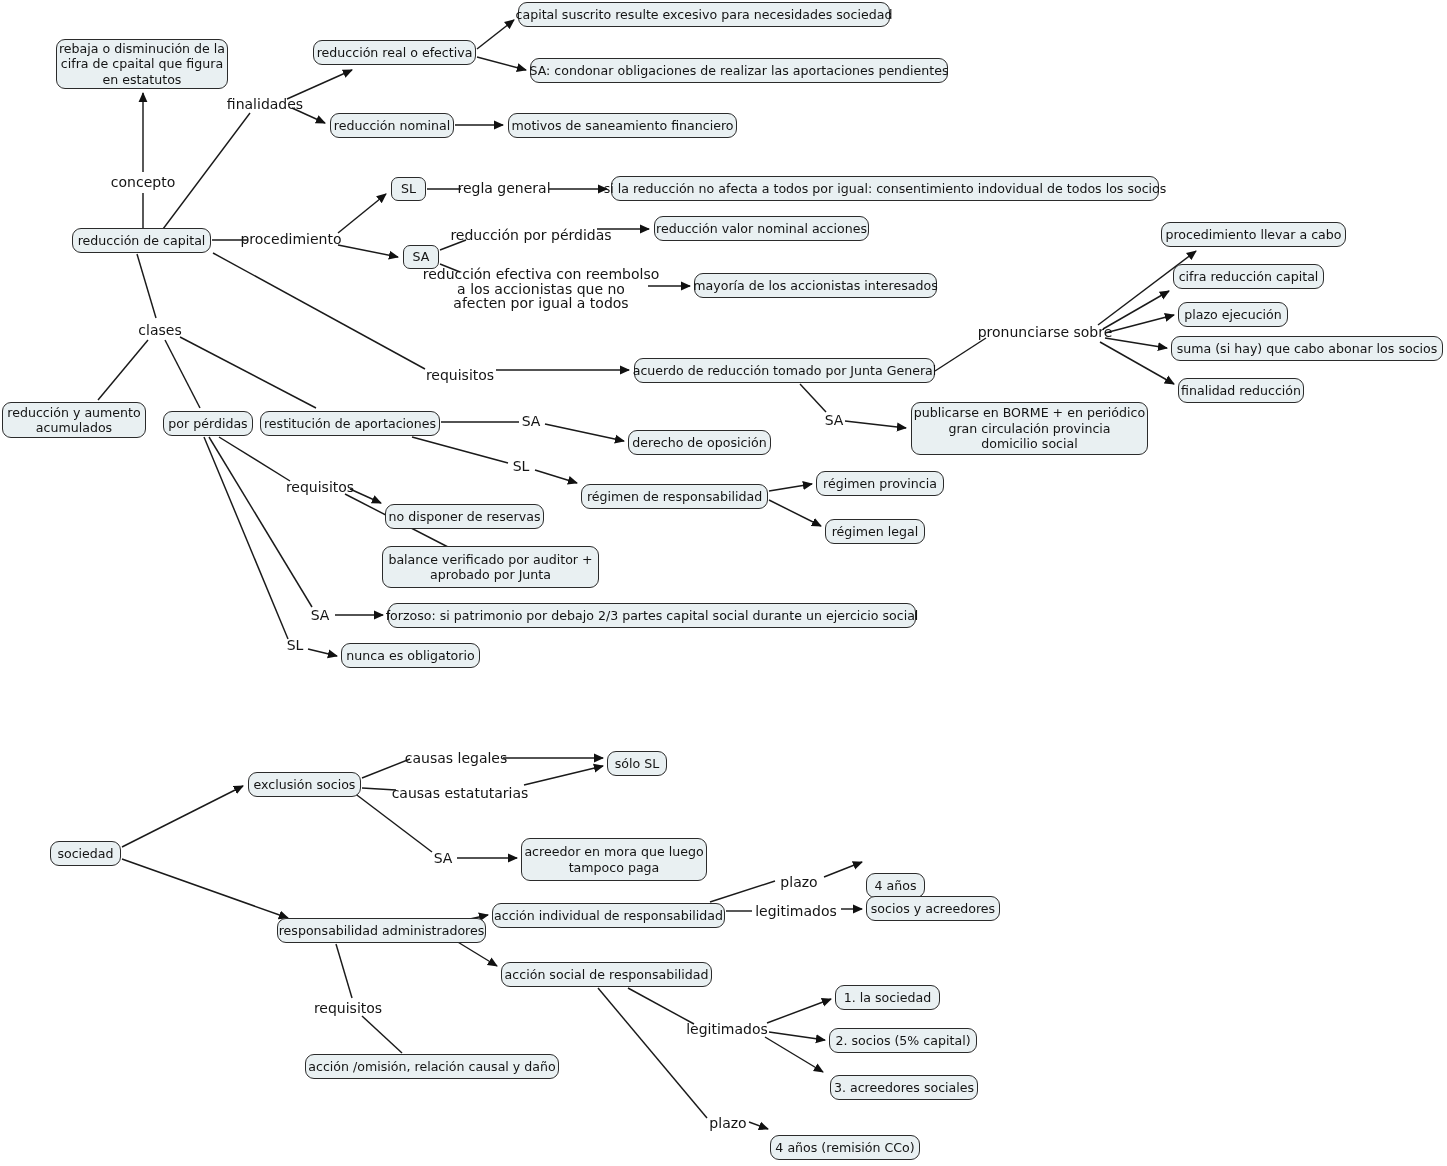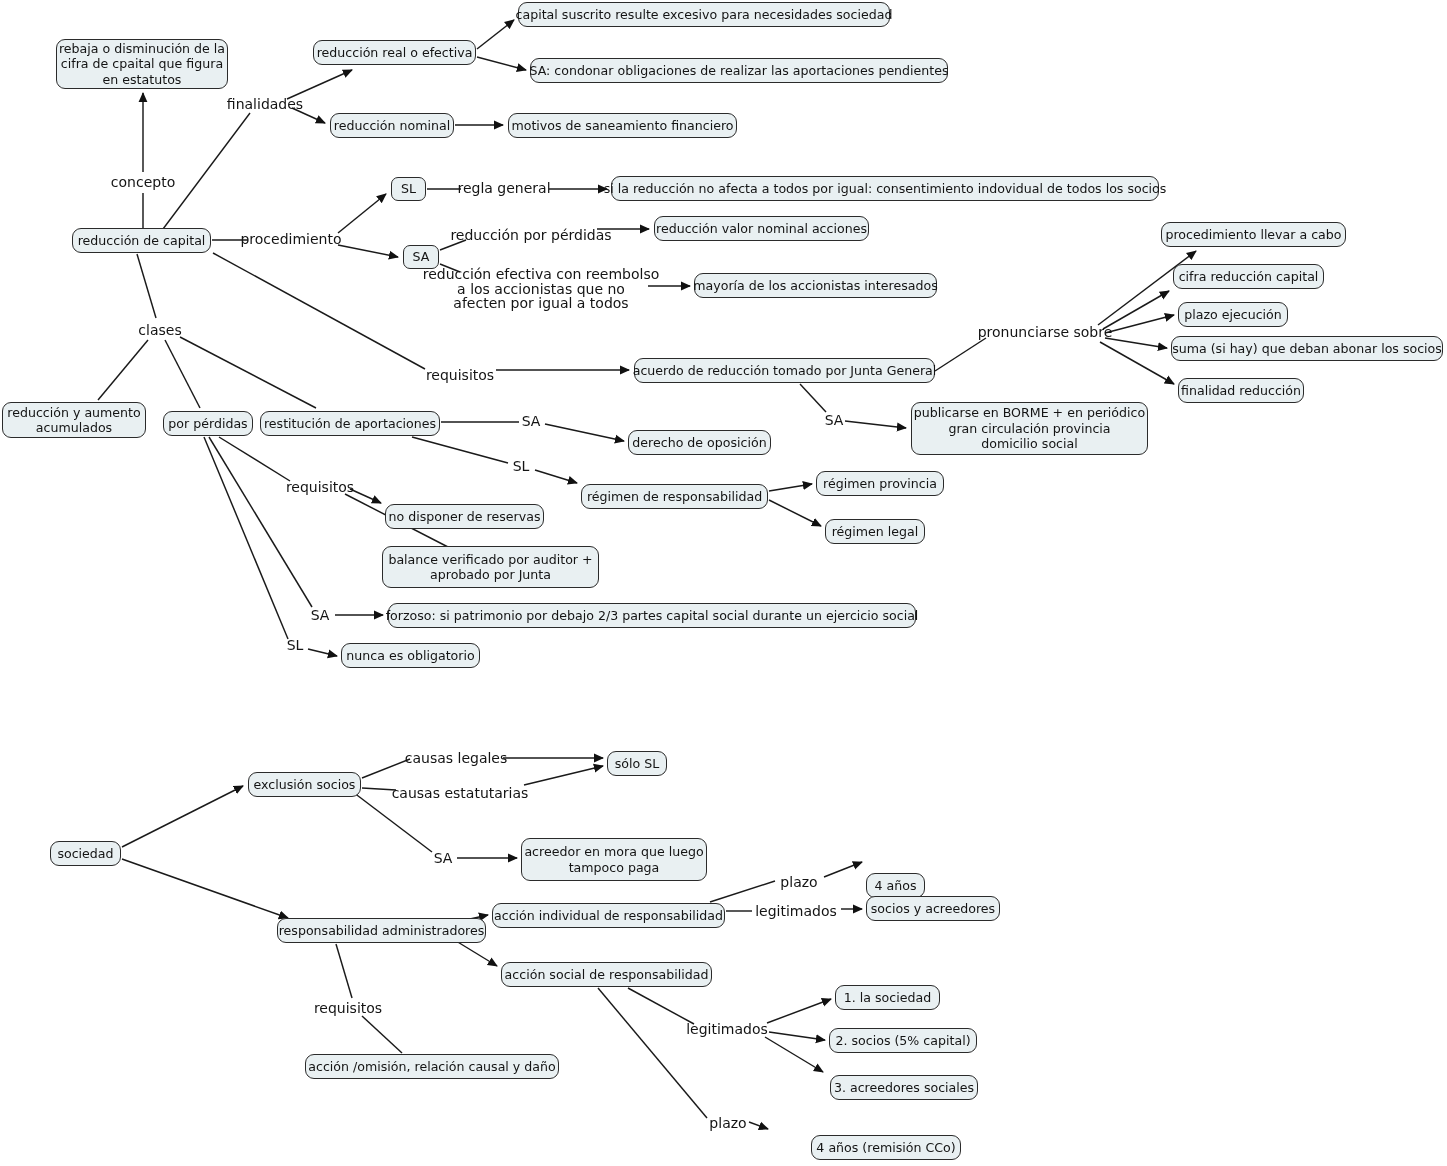--- a/index.html
+++ b/index.html
@@ -177,21 +177,21 @@
   <div class="node" style="left:508px;top:113px;width:229px;height:25px;">motivos de saneamiento financiero</div>
   <div class="node small" style="left:391px;top:177px;width:35px;height:24px;">SL</div>
   <div class="node" style="left:611px;top:176px;width:548px;height:25px;">si la reducción no afecta a todos por igual: consentimiento indovidual de todos los socios</div>
   <div class="node" style="left:654px;top:216px;width:215px;height:25px;">reducción valor nominal acciones</div>
   <div class="node small" style="left:403px;top:245px;width:36px;height:24px;">SA</div>
   <div class="node" style="left:694px;top:273px;width:243px;height:25px;">mayoría de los accionistas interesados</div>
   <div class="node" style="left:72px;top:228px;width:139px;height:25px;">reducción de capital</div>
   <div class="node" style="left:1161px;top:222px;width:185px;height:25px;">procedimiento llevar a cabo</div>
   <div class="node" style="left:1173px;top:264px;width:151px;height:25px;">cifra reducción capital</div>
   <div class="node" style="left:1178px;top:302px;width:110px;height:25px;">plazo ejecución</div>
-  <div class="node" style="left:1171px;top:336px;width:272px;height:25px;">suma (si hay) que deban abonar los socios</div>
+  <div class="node" style="left:1171px;top:336px;width:272px;height:25px;">suma (si hay) que cabo abonar los socios</div>
   <div class="node" style="left:1178px;top:378px;width:126px;height:25px;">finalidad reducción</div>
   <div class="node" style="left:634px;top:358px;width:301px;height:25px;">acuerdo de reducción tomado por Junta General</div>
   <div class="node" style="left:2px;top:402px;width:144px;height:36px;">reducción y aumento
 acumulados</div>
   <div class="node" style="left:163px;top:411px;width:90px;height:25px;">por pérdidas</div>
   <div class="node" style="left:260px;top:411px;width:180px;height:25px;">restitución de aportaciones</div>
   <div class="node" style="left:911px;top:402px;width:237px;height:53px;">publicarse en BORME + en periódico
 gran circulación provincia
 domicilio social</div>
   <div class="node" style="left:628px;top:430px;width:143px;height:25px;">derecho de oposición</div>
@@ -210,21 +210,21 @@
 tampoco paga</div>
   <div class="node" style="left:866px;top:851px;width:59px;height:25px;margin-top:22px;">4 años</div>
   <div class="node" style="left:492px;top:903px;width:233px;height:25px;">acción individual de responsabilidad</div>
   <div class="node" style="left:866px;top:896px;width:134px;height:25px;">socios y acreedores</div>
   <div class="node" style="left:233px;top:918px;width:209px;height:25px;margin-left:44px;">responsabilidad administradores</div>
   <div class="node" style="left:501px;top:962px;width:211px;height:25px;">acción social de responsabilidad</div>
   <div class="node" style="left:835px;top:985px;width:105px;height:25px;">1. la sociedad</div>
   <div class="node" style="left:829px;top:1028px;width:148px;height:25px;">2. socios (5% capital)</div>
   <div class="node" style="left:305px;top:1054px;width:254px;height:25px;">acción /omisión, relación causal y daño</div>
   <div class="node" style="left:830px;top:1075px;width:148px;height:25px;">3. acreedores sociales</div>
-  <div class="node" style="left:770px;top:1135px;width:150px;height:25px;margin-left:41px;">4 años (remisión CCo)</div>
+  <div class="node" style="left:770px;top:1135px;width:150px;height:25px;">4 años (remisión CCo)</div>
 
   <div class="edge-label" style="left:265px;top:104px;">finalidades</div>
   <div class="edge-label" style="left:143px;top:182px;">concepto</div>
   <div class="edge-label" style="left:504px;top:188px;">regla general</div>
   <div class="edge-label" style="left:291px;top:239px;">procedimiento</div>
   <div class="edge-label" style="left:531px;top:235px;">reducción por pérdidas</div>
   <div class="edge-label" style="left:541px;top:289px;">reducción efectiva con reembolso
 a los accionistas que no
 afecten por igual a todos</div>
   <div class="edge-label" style="left:1045px;top:332px;">pronunciarse sobre</div>

